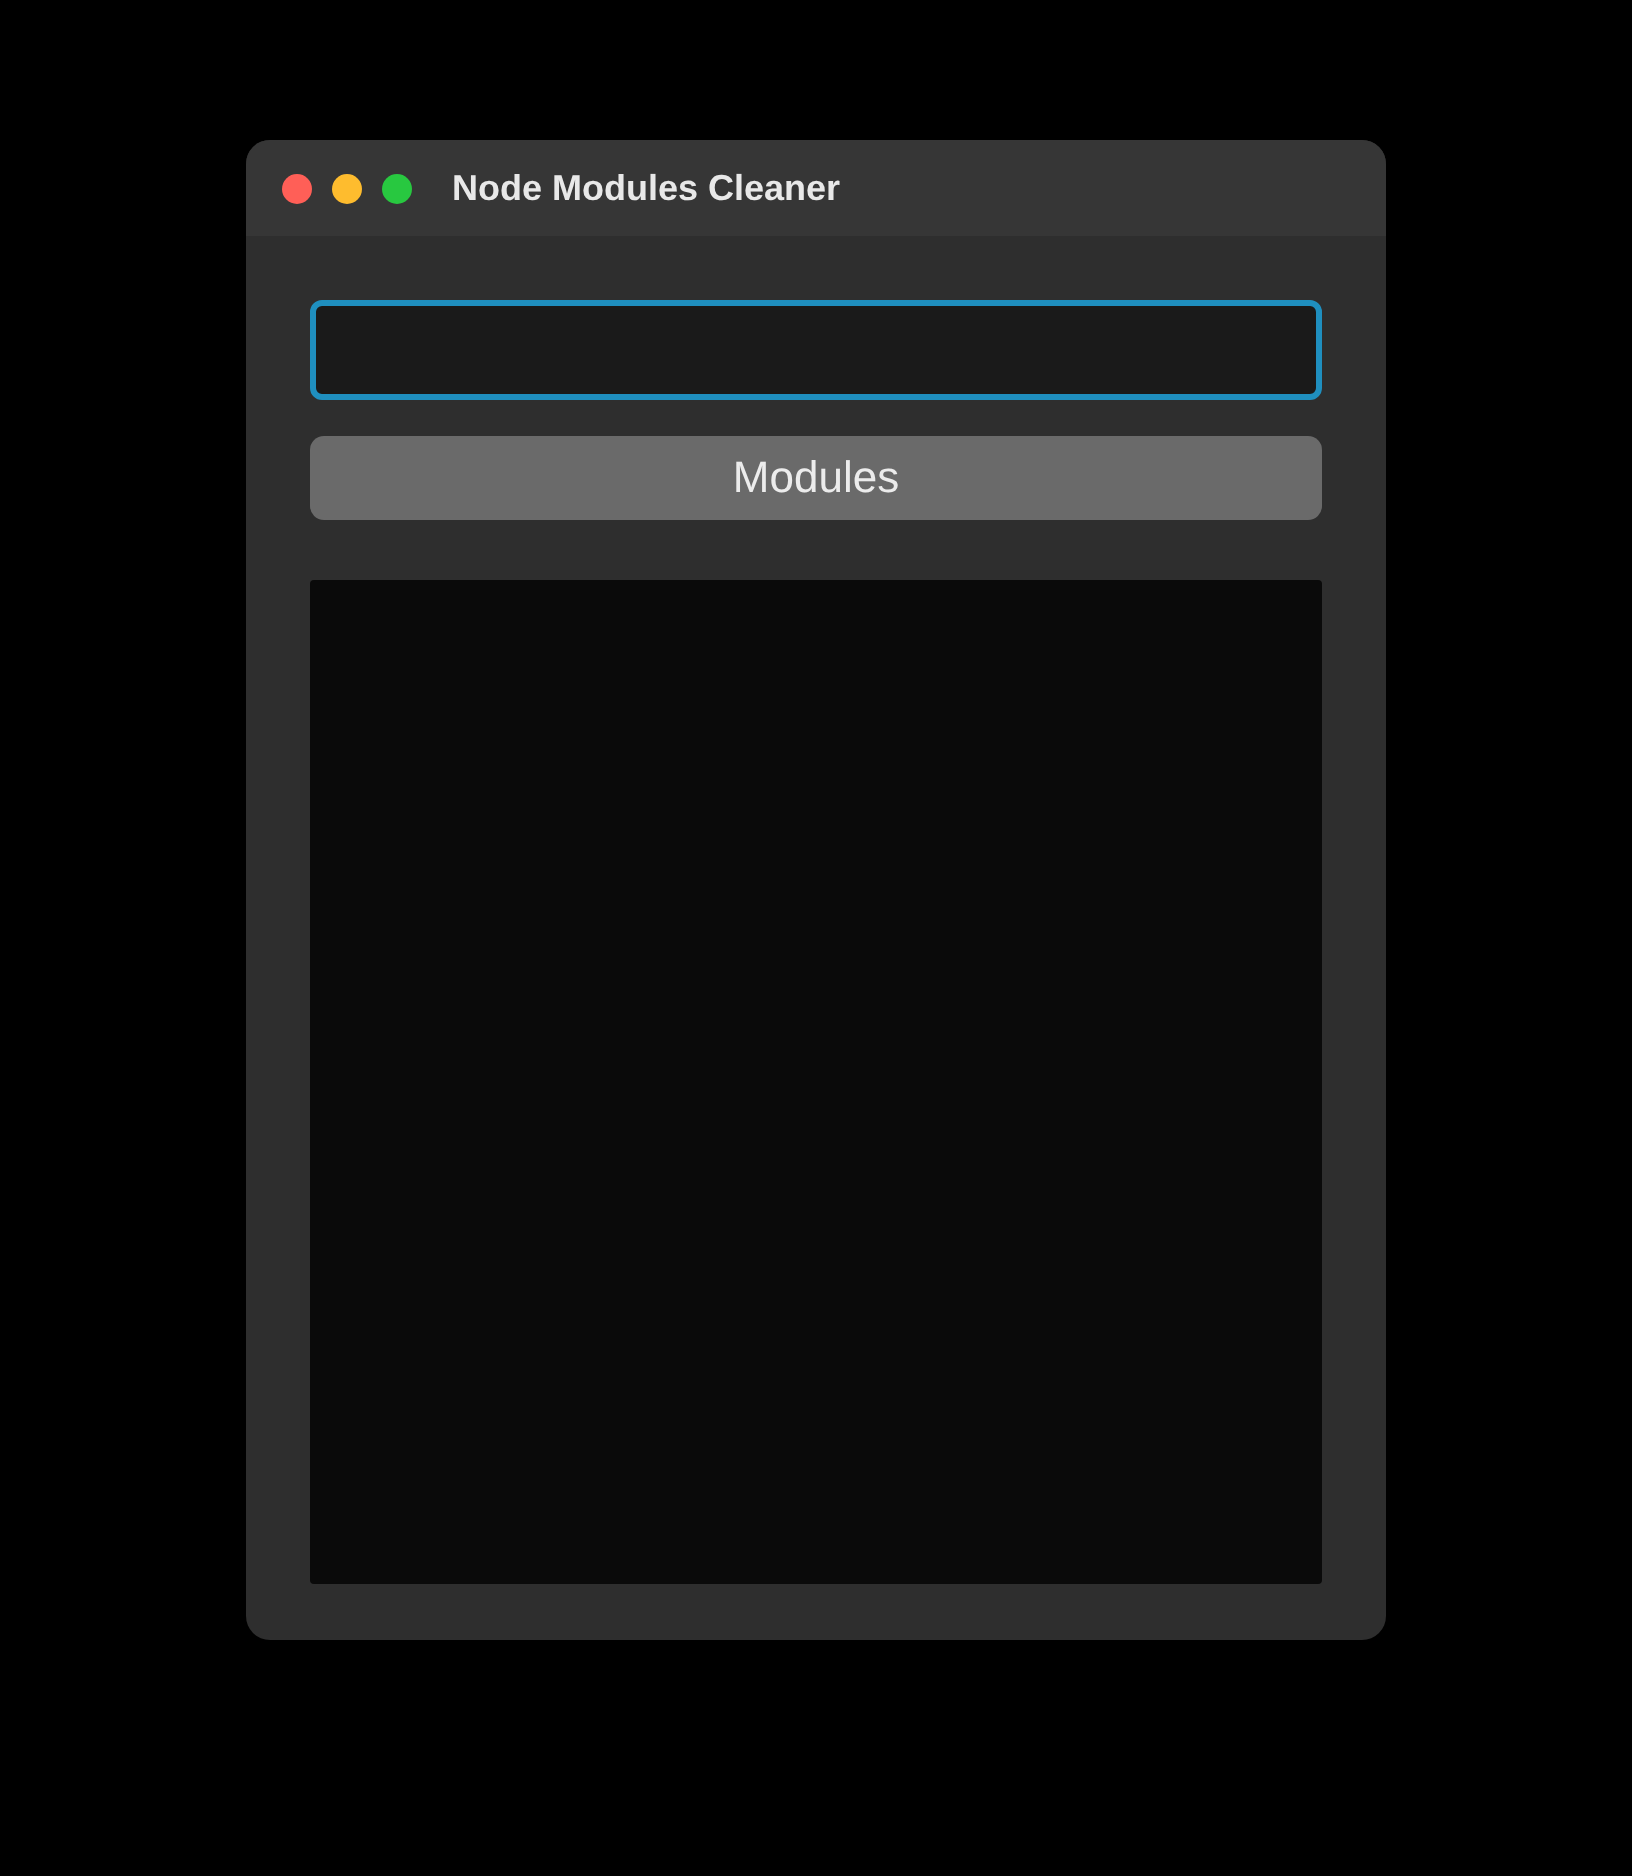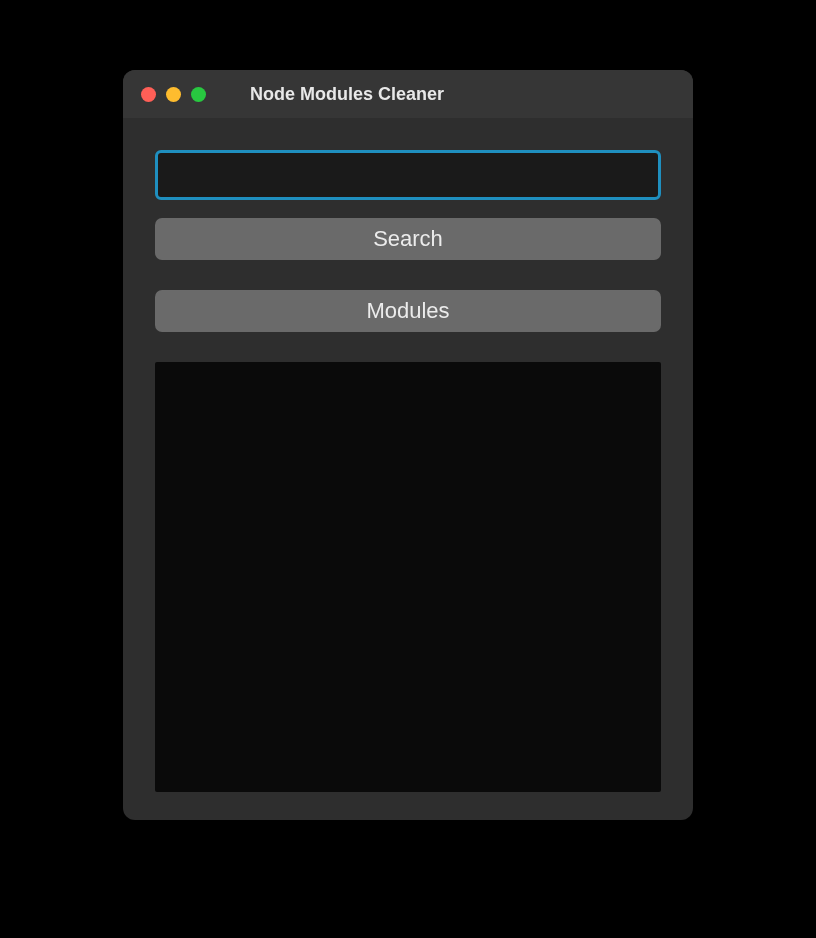--- a/index.html
+++ b/index.html
@@ -22,21 +22,21 @@
       overflow: hidden;
       display: flex;
       flex-direction: column;
     }
     .titlebar {
       height: 48px;
       background: #363636;
       display: flex;
       align-items: center;
       padding: 0 18px;
-      gap: 26px;
+      gap: 2px;
     }
     .traffic-lights {
       display: flex;
       gap: 10px;
       align-items: center;
     }
     .tl {
       width: 15px;
       height: 15px;
       border-radius: 50%;
@@ -97,17 +97,16 @@
   <div class="titlebar">
     <div class="traffic-lights">
       <div class="tl close"></div>
       <div class="tl min"></div>
       <div class="tl max"></div>
     </div>
     <div class="title">Node Modules Cleaner</div>
   </div>
   <div class="body">
     <input type="text" class="path-input" value="" style="">
-    <button class="btn">Search</button>
     <button class="btn">Modules</button>
     <div class="output"></div>
   </div>
 </div>
 
 </body></html>

